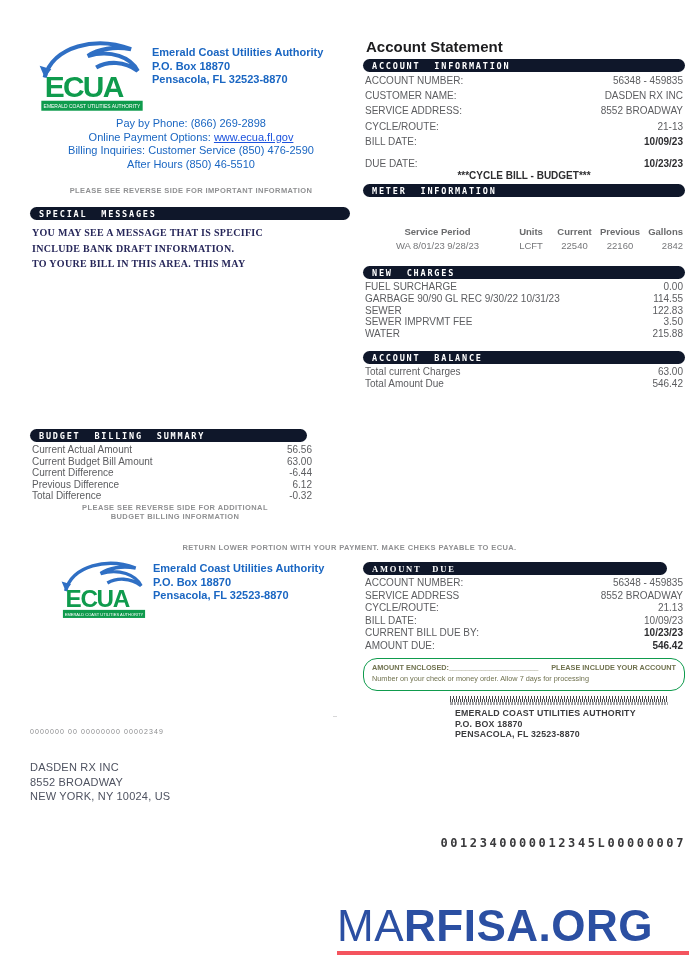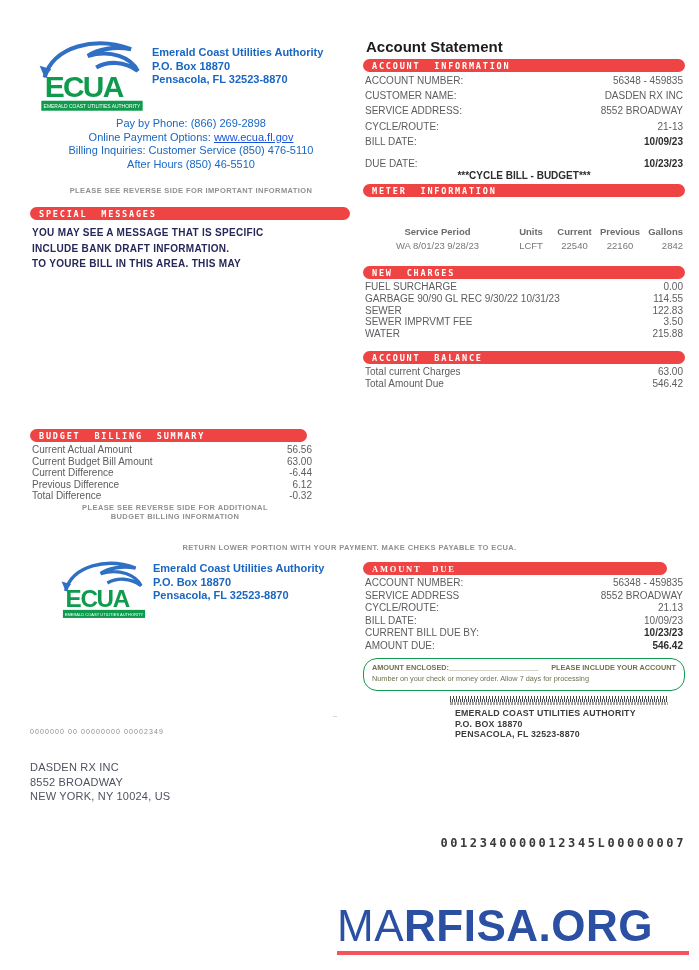--- a/index.html
+++ b/index.html
@@ -4,40 +4,40 @@
 <style>
   html,body{margin:0;padding:0;background:#ffffff;}
   .page{
     position:relative;width:699px;height:970px;background:#ffffff;overflow:hidden;
     font-family:"Liberation Sans",sans-serif;color:#58595b;
   }
   .abs{position:absolute;}
 
   
   .bar{
-    position:absolute;height:13px;background:#ef4444;border-radius:7px;
+    position:absolute;height:13px;background:#0f172a;border-radius:7px;
     color:#ffffff;font-family:"DejaVu Sans Mono",monospace;font-weight:bold;
     font-size:8.5px;letter-spacing:1.8px;word-spacing:7px;
     display:flex;align-items:center;padding-left:9px;box-sizing:border-box;
   }
 
   
   .row{display:flex;justify-content:space-between;font-size:10px;color:#5c5d60;line-height:12px;}
   .row .lbl{white-space:nowrap;}
   .row .val{white-space:nowrap;text-align:right;}
   .bold-val{font-weight:bold;color:#2e2e31;}
 
   
   .blue-txt{color:#1a66c2;font-weight:bold;font-size:11px;line-height:13.5px;}
   .link{color:#1b52dd;text-decoration:underline;cursor:pointer;}
 
   .gray-note{color:#8f9092;font-weight:bold;font-size:7.5px;letter-spacing:0.4px;text-align:center;}
 
   .special-body{
-    font-family:Liberation Sans, sans-serif;font-weight:bold;color:#27275a;
+    font-family:Liberation Serif, serif;font-weight:bold;color:#27275a;
     font-size:10px;line-height:15.5px;letter-spacing:0.3px;
   }
 
   .stmt-title{font-size:15px;font-weight:bold;color:#1d1d1f;}
 
   .meter-head{font-weight:bold;color:#6a6b6d;font-size:9.5px;}
   .meter-cell{color:#76777a;font-size:9.5px;}
 
   .enclosed-box{
     position:absolute;border:1.6px solid #0f9b4d;border-radius:14px;
@@ -82,21 +82,21 @@
 
   <div class="abs blue-txt" style="left:152px;top:46px;">
     <div>Emerald Coast Utilities Authority</div>
     <div>P.O. Box 18870</div>
     <div>Pensacola, FL 32523-8870</div>
   </div>
 
   <div class="abs blue-txt" style="left:30px;top:117px;width:322px;text-align:center;font-weight:normal;">
     <div>Pay by Phone: (866) 269-2898</div>
     <div><span>Online Payment Options: </span><span class="link">www.ecua.fl.gov</span></div>
-    <div>Billing Inquiries: Customer Service (850) 476-5110</div>
+    <div>Billing Inquiries: Customer Service (850) 476-2590</div>
     <div>After Hours (850) 46-5510</div>
   </div>
 
   <div class="abs gray-note" style="left:30px;top:186px;width:322px;">PLEASE SEE REVERSE SIDE FOR IMPORTANT INFORMATION</div>
 
   <div class="bar" style="left:30px;top:207px;width:320px;">SPECIAL MESSAGES</div>
   <div class="abs special-body" style="left:32px;top:225px;">
     <div>YOU MAY SEE A MESSAGE THAT IS SPECIFIC</div>
     <div>INCLUDE BANK DRAFT INFORMATION.</div>
     <div>TO YOURE BILL IN THIS AREA. THIS MAY</div>

